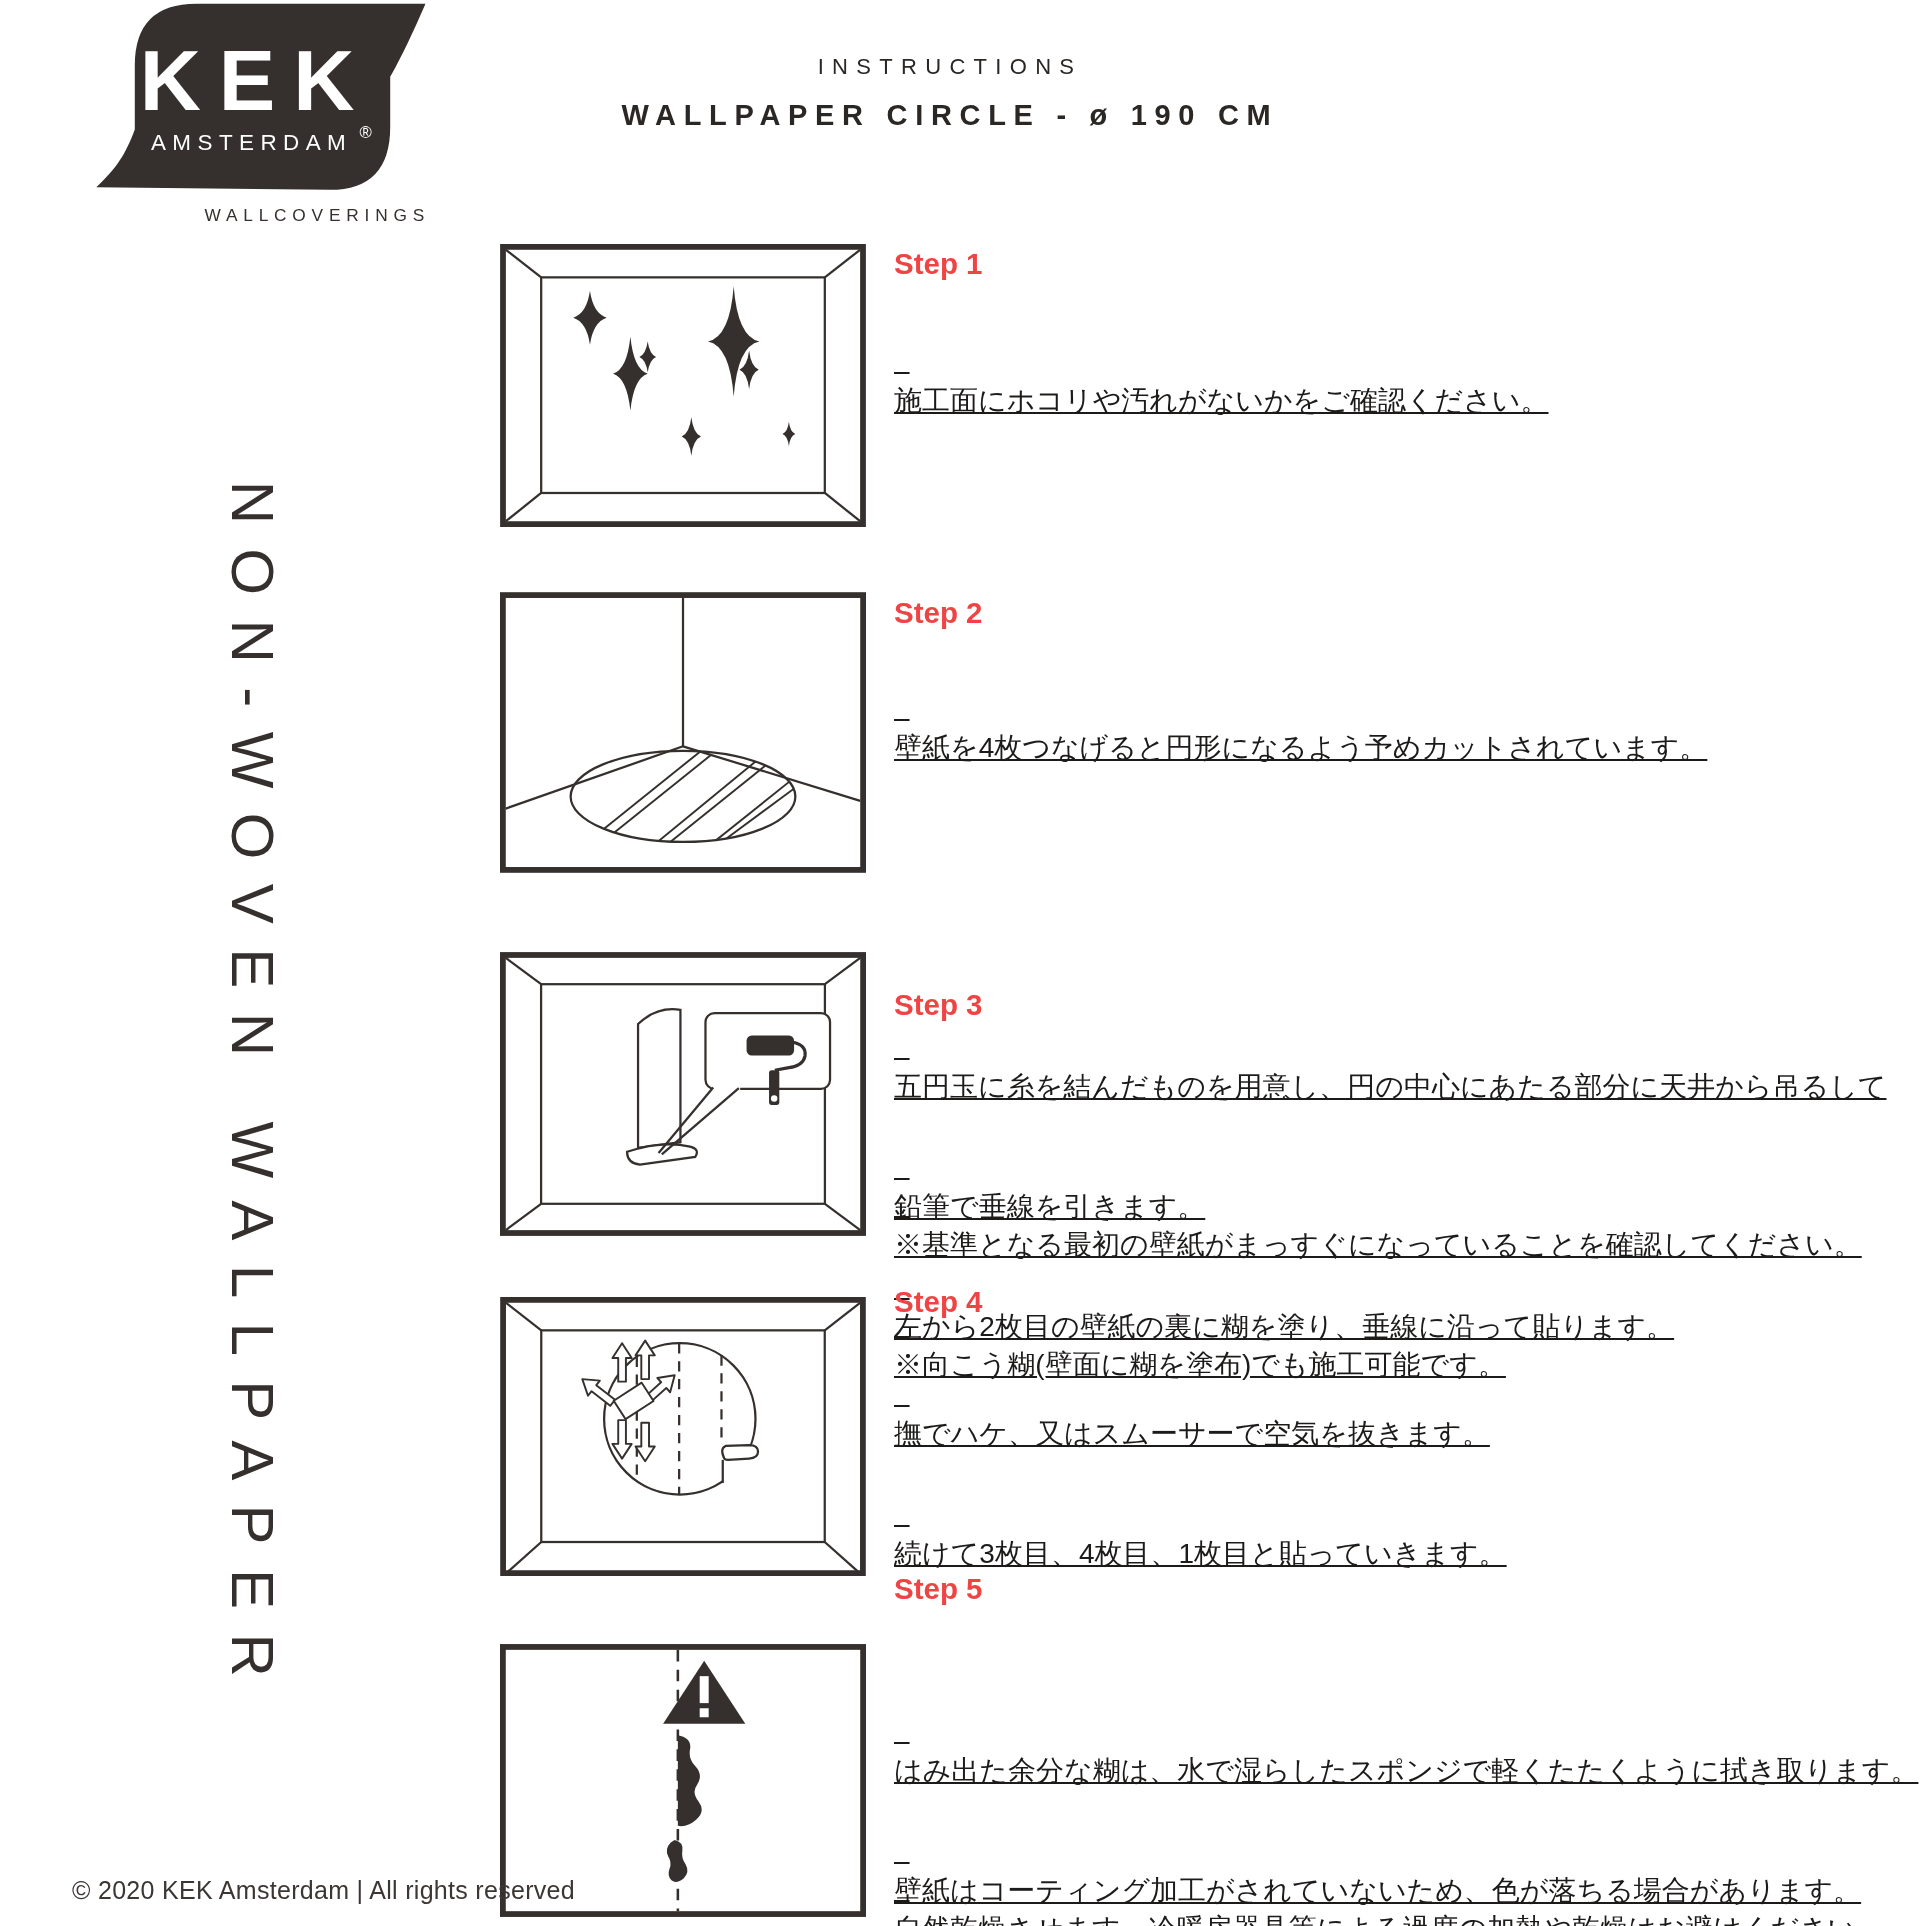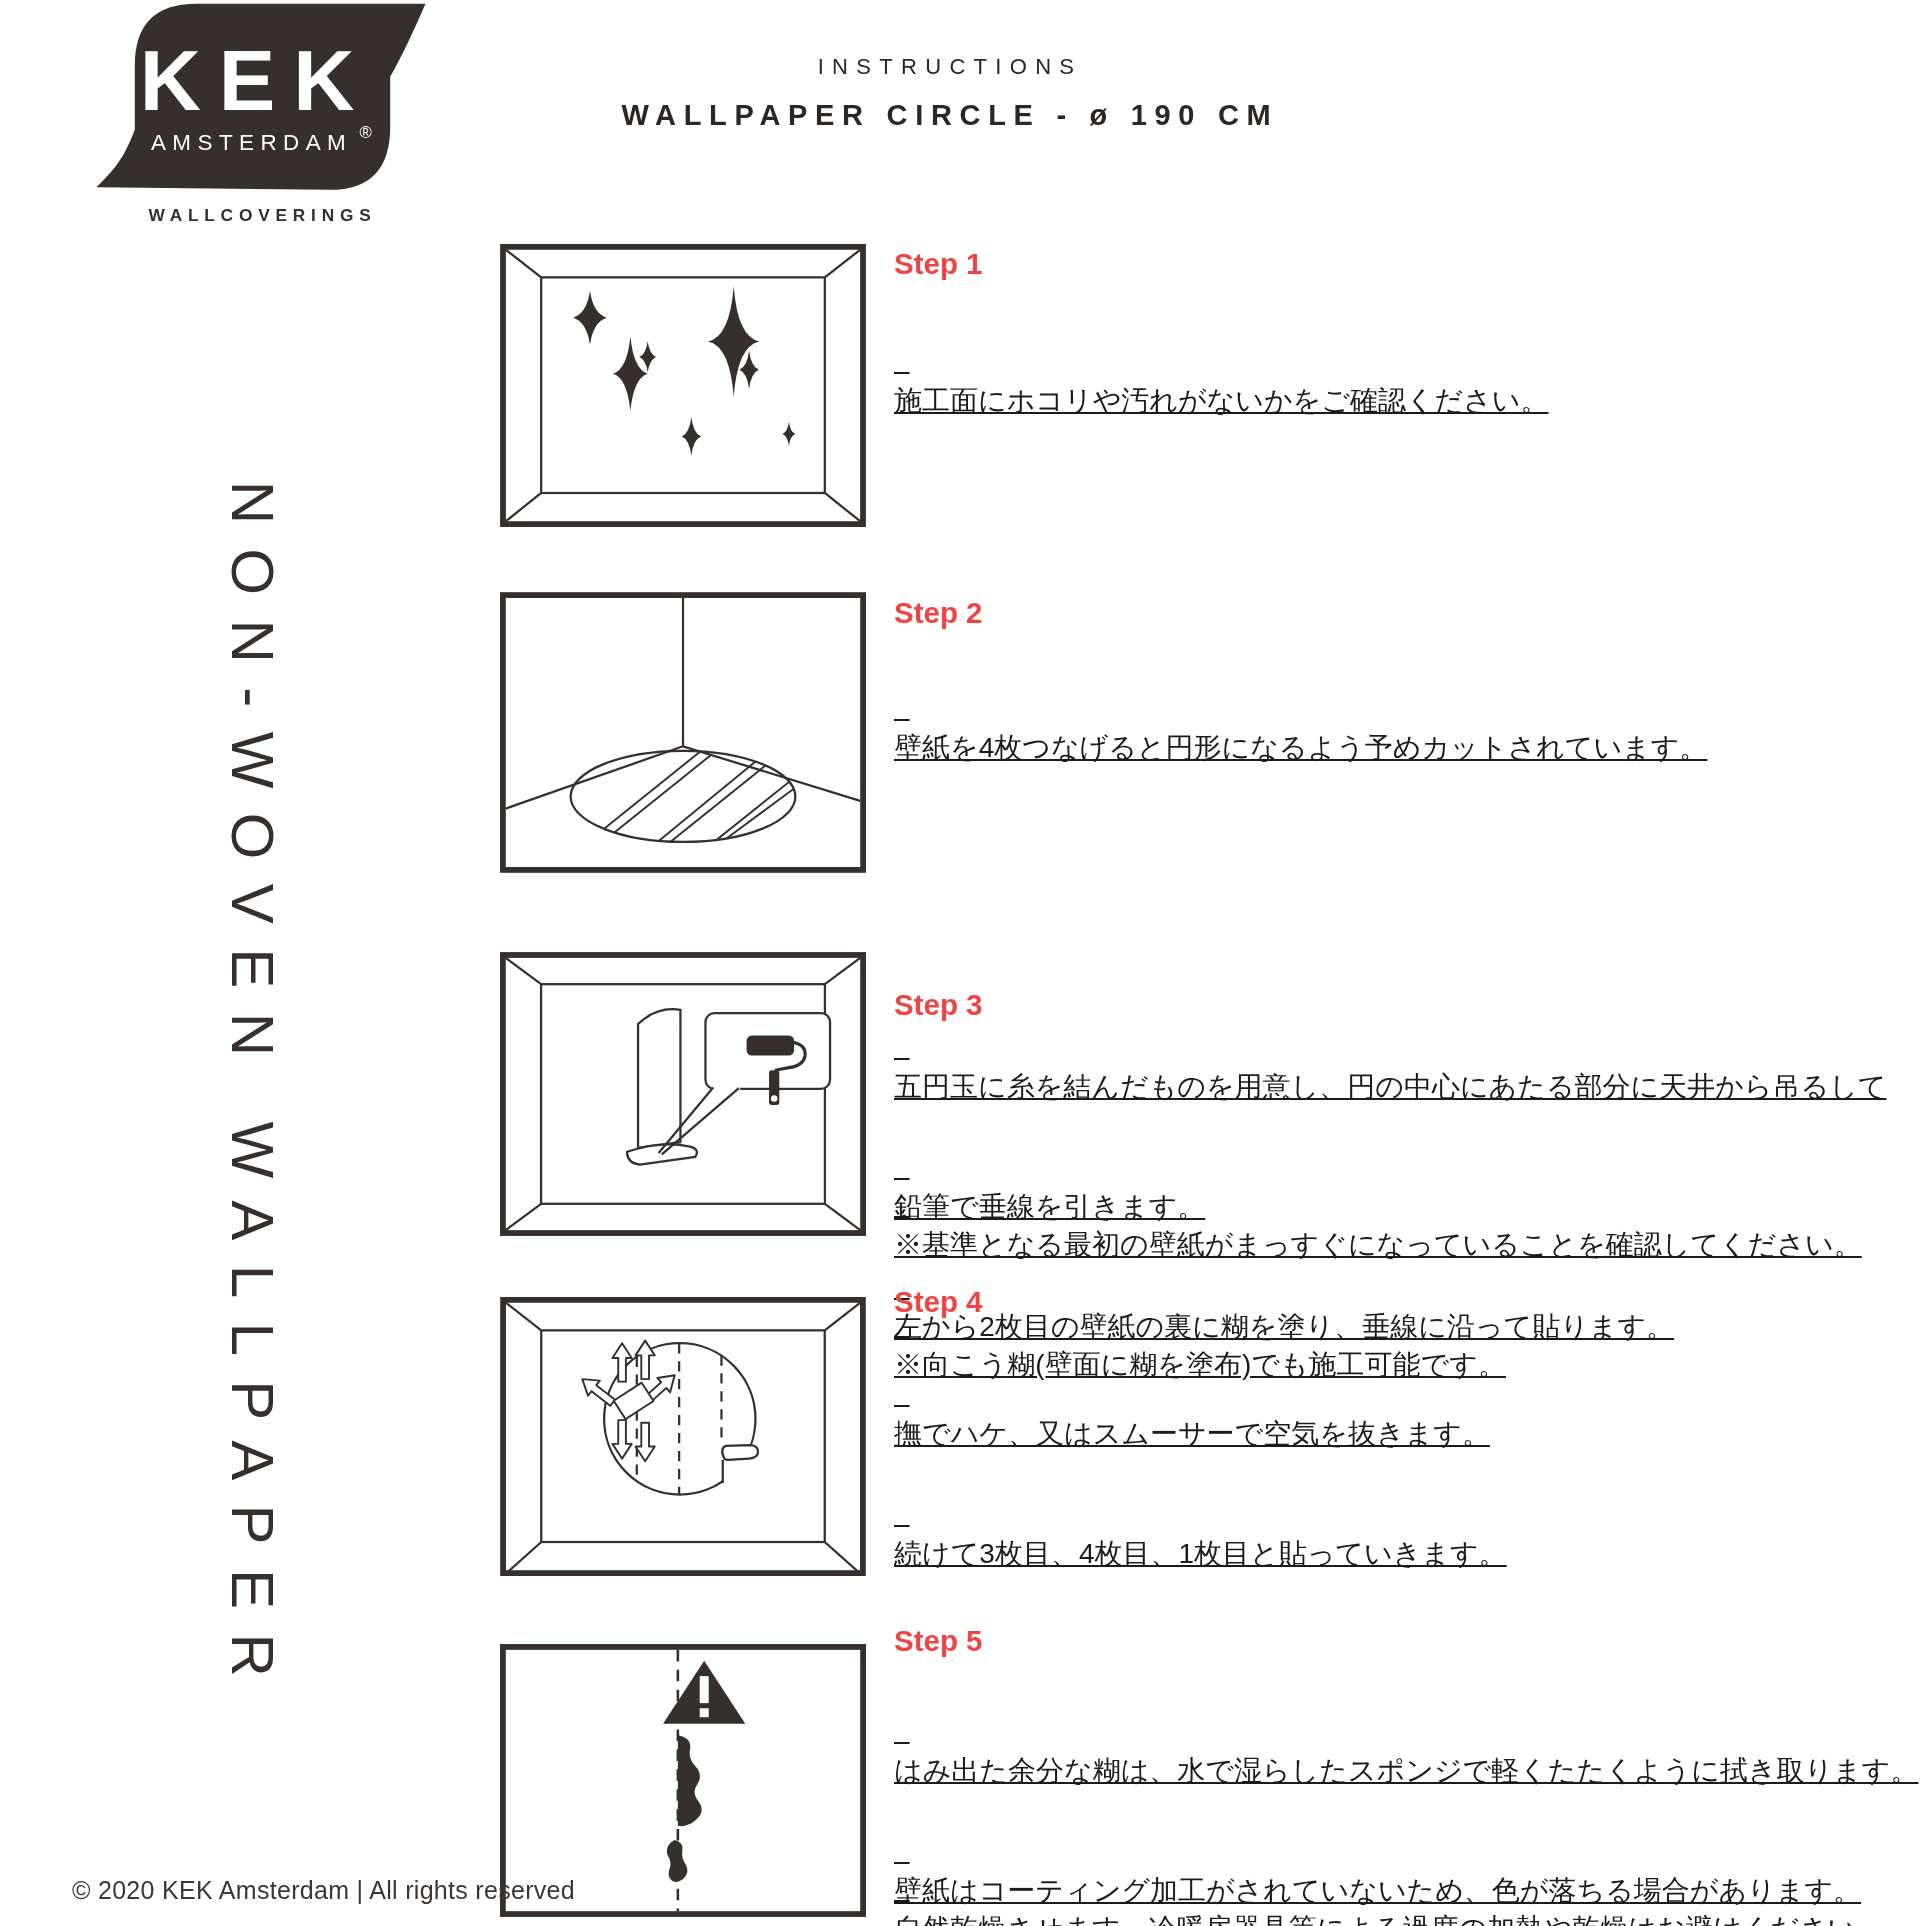--- a/index.html
+++ b/index.html
@@ -6,22 +6,22 @@
   body{
     width:1926px;height:1926px;background:#ffffff;position:relative;
     font-family:"Liberation Sans", sans-serif;overflow:hidden;
     -webkit-font-smoothing:antialiased;
   }
   .abs{position:absolute;}
 
   
   #logo{left:95px;top:1.3px;width:335px;height:194px;}
   #wallcoverings{
-    left:95px;top:205px;width:335px;text-align:center;
-    font-size:17.3px;letter-spacing:5.8px;font-weight:700;color:#35302d;
+    left:95px;top:205px;width:335px;text-align:right;
+    font-size:17.3px;letter-spacing:5.8px;font-weight:400;color:#35302d;
   }
 
   
   #header{left:597px;top:54px;width:706px;text-align:center;color:#2b2725;}
   #header .eyebrow{font-size:22px;letter-spacing:8.3px;font-weight:400;}
   #header .doc-title{margin-top:19px;font-size:29px;letter-spacing:7.7px;font-weight:600;}
 
   
   #vertical-label{
     left:252px;top:1091px;transform:translate(-50%,-50%) rotate(90deg);
@@ -187,21 +187,21 @@
     <path d="M 318 26 L 382 124 L 254 124 Z" fill="#35302d"></path>
     <rect x="311" y="50" width="14" height="42" fill="#fff"></rect>
     <rect x="311" y="100" width="14" height="14" fill="#fff"></rect>
     <text x="-100" y="-100" font-size="1" fill="#35302d">!</text>
   </g>
   <g fill="#35302d">
     <path d="M 277 142 Q 299 146 296 164 Q 293 178 304 190 Q 317 204 307 219 Q 298 231 309 245 Q 321 261 305 274 Q 291 286 277 283 Z"></path>
     <path d="M 272 305 Q 286 308 284 322 Q 282 333 289 343 Q 296 355 286 365 Q 275 374 267 368 Q 260 361 264 350 Q 268 340 262 331 Q 256 319 266 309 Z"></path>
   </g>
 </svg>
-<div class="abs step-title" style="top:1624px;">Step 5</div>
+<div class="abs step-title" style="top:1572px;">Step 5</div>
 <div class="abs jp" style="top:1671px;">
   <div>はみ出た余分な糊は、水で湿らしたスポンジで軽くたたくように拭き取ります。</div>
   <div>壁紙はコーティング加工がされていないため、色が落ちる場合があります。</div>
   
 </div>
 <div class="abs jp" style="top:1829px;">
   <div>自然乾燥させます。冷暖房器具等による過度の加熱や乾燥はお避けください。</div>
   
 </div>
 

